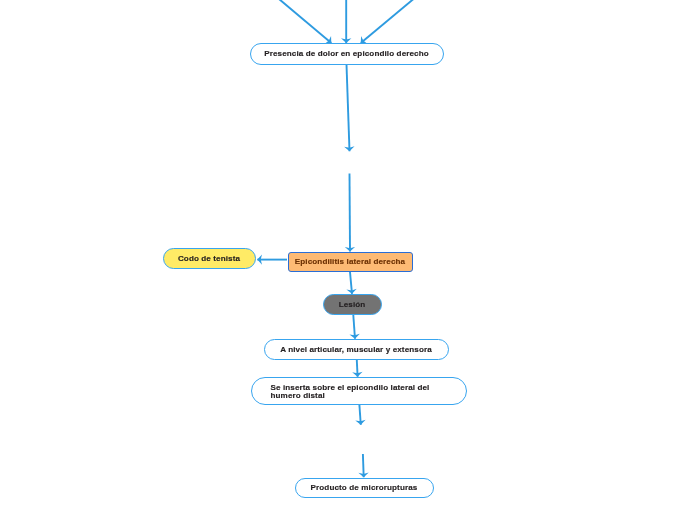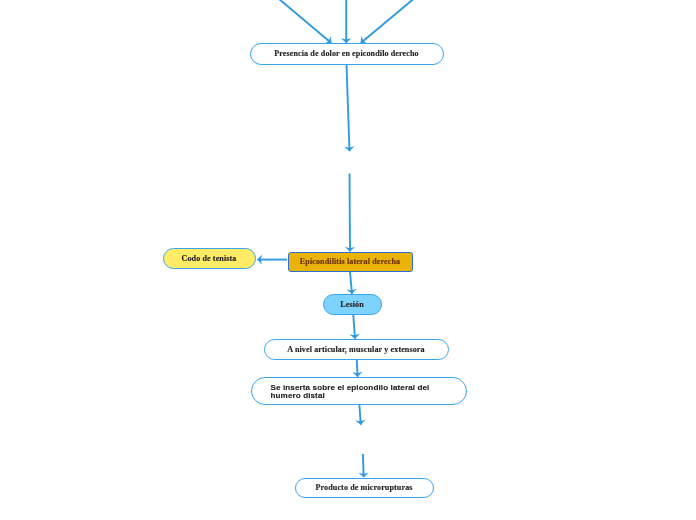--- a/index.html
+++ b/index.html
@@ -6,21 +6,21 @@
   html,body{margin:0;padding:0;background:#ffffff;}
   body{width:696px;height:520px;overflow:hidden;
        font-family:"Liberation Sans",sans-serif;}
   #canvas{position:relative;width:696px;height:520px;background:#ffffff;}
   svg.edges{position:absolute;left:0;top:0;width:696px;height:520px;}
   .node{position:absolute;box-sizing:border-box;display:flex;align-items:center;
         font-weight:bold;font-size:8.1px;line-height:8.6px;
         -webkit-text-stroke:0.15px currentColor;letter-spacing:0.1px;}
   .node .lbl{display:block;width:100%;transform:translateZ(0);position:relative;top:0.6px;}
   .ctr{justify-content:center;}
-  .ctr .lbl{text-align:center;font-family:Liberation Serif, serif;}
+  .ctr .lbl{text-align:center;}
   .lft{justify-content:center;padding-left:19px;padding-right:19px;}
   .lft .lbl{text-align:left;top:1.4px;}
 </style>
 </head>
 <body style="background: rgb(255, 255, 255);">
 
 <div id="canvas" style="background: rgb(255, 255, 255);">
 
   <svg class="edges" viewBox="0 0 696 520" width="696" height="520">
     <defs>
@@ -45,25 +45,25 @@
 
   <div class="node ctr" style="left: 249.5px; top: 42.5px; width: 194px; height: 22px; border-radius: 11px; border-width: 1.5px; border-style: solid; background: rgb(255, 255, 255); border-color: rgb(56, 165, 239); color: rgb(35, 31, 32);">
     <span class="lbl">Presencia de dolor en epicondilo derecho</span>
   </div>
 
 
   <div class="node ctr" style="left: 162.5px; top: 248px; width: 93px; height: 21px; border-radius: 10.5px; border-width: 1.5px; border-style: solid; background: rgb(255, 235, 102); border-color: rgb(56, 165, 239); color: rgb(35, 31, 32);">
     <span class="lbl">Codo de tenista</span>
   </div>
 
-  <div class="node ctr" style="left: 287.5px; top: 252px; width: 125px; height: 20px; border-radius: 3px; border-width: 1.6px; border-style: solid; background: #eab308; border-color: rgb(42, 110, 214); color: rgb(107, 48, 3);">
+  <div class="node ctr" style="left: 287.5px; top: 252px; width: 125px; height: 20px; border-radius: 3px; border-width: 1.6px; border-style: solid; background: #fdba74; border-color: rgb(42, 110, 214); color: rgb(107, 48, 3);">
     <span class="lbl">Epicondilitis lateral derecha</span>
   </div>
 
-  <div class="node ctr" style="left: 322.5px; top: 294px; width: 59px; height: 21px; border-radius: 10.5px; border-width: 1.5px; border-style: solid; background: #7dd3fc; border-color: rgb(56, 165, 239); color: rgb(35, 31, 32);">
+  <div class="node ctr" style="left: 322.5px; top: 294px; width: 59px; height: 21px; border-radius: 10.5px; border-width: 1.5px; border-style: solid; background: #737373; border-color: rgb(56, 165, 239); color: rgb(35, 31, 32);">
     <span class="lbl">Lesión</span>
   </div>
 
   <div class="node ctr" style="left: 263.5px; top: 339px; width: 185px; height: 21px; border-radius: 10.5px; border-width: 1.5px; border-style: solid; background: rgb(255, 255, 255); border-color: rgb(56, 165, 239); color: rgb(35, 31, 32);">
     <span class="lbl">A nivel articular, muscular y extensora</span>
   </div>
 
   <div class="node lft" style="left: 250.5px; top: 377px; width: 216px; height: 28px; border-radius: 14px; border-width: 1.5px; border-style: solid; background: rgb(255, 255, 255); border-color: rgb(56, 165, 239); color: rgb(35, 31, 32);">
     <span class="lbl">Se inserta sobre el epicondilo lateral del humero distal</span>
   </div>

